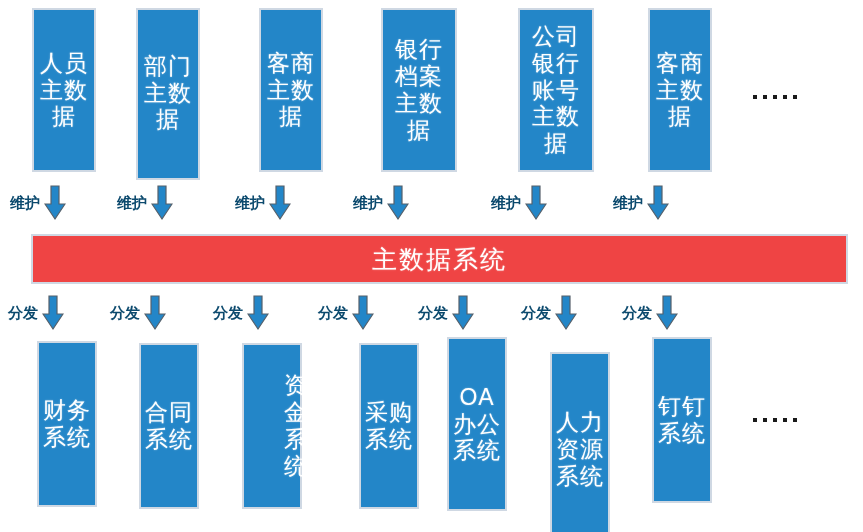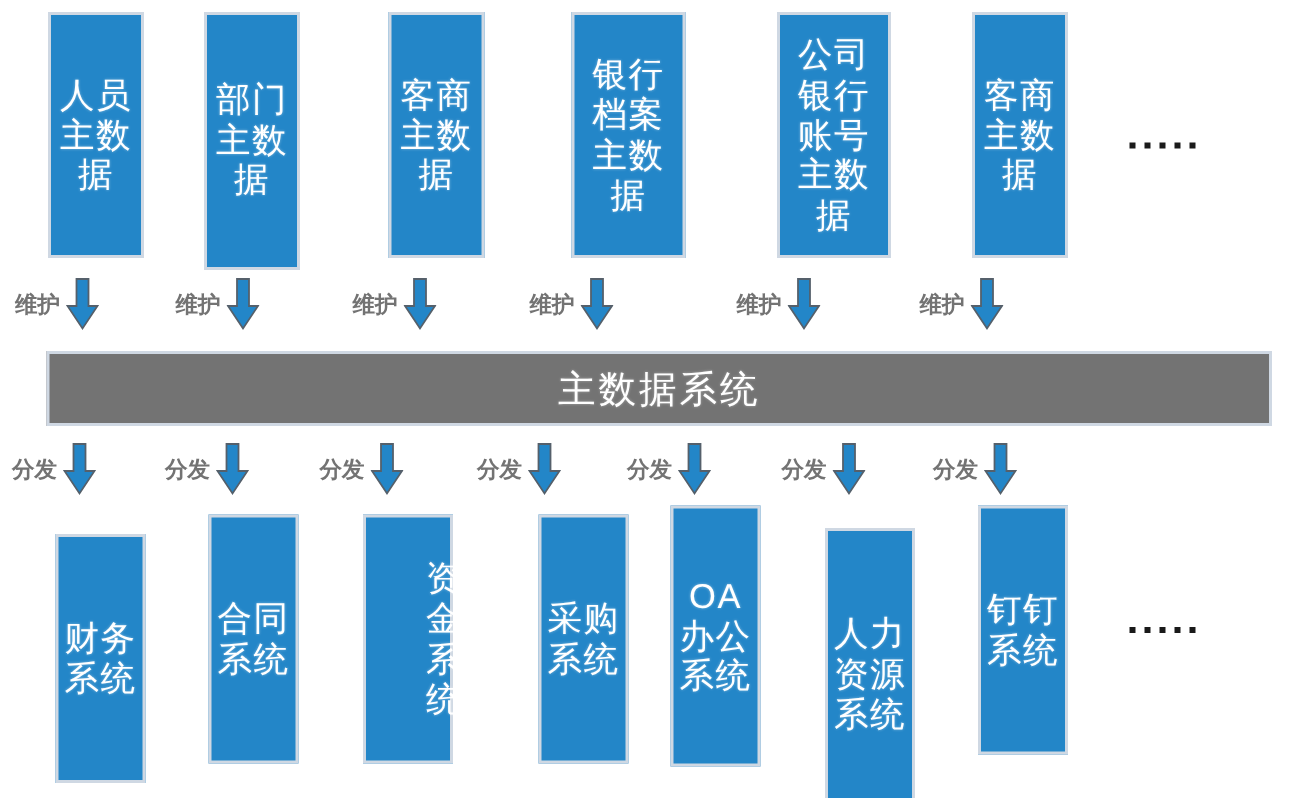--- a/index.html
+++ b/index.html
@@ -39,21 +39,21 @@
     display: block;
     width: 100%;
     padding: 0 2px;
     word-break: break-all;
   }
 
   
   #master-bar {
     position: absolute;
     box-sizing: border-box;
-    background: #737373;
+    background: #ef4444;
     border: 2px solid #cfd8e3;
     color: #ffffff;
     display: flex;
     align-items: center;
     justify-content: center;
     font-size: 25px;
     letter-spacing: 2px;
     text-shadow: 0 0 2px rgba(255,255,255,0.4);
     text-align: right;
   }
@@ -61,21 +61,21 @@
   
   .arrow-group {
     position: absolute;
     display: flex;
     align-items: center;
     gap: 4px;
     white-space: nowrap;
   }
   .arrow-label {
     font-size: 15px;
-    color: #737373;
+    color: #0c4a6e;
     font-weight: 700;
     letter-spacing: 0px;
   }
   .arrow-icon {
     display: block;
     width: 22px;
     height: 36px;
   }
 
   
@@ -200,21 +200,21 @@
       </div>
       <div class="arrow-group" style="left: 622px; top: 295px;">
         <span class="arrow-label">分发</span>
         <svg class="arrow-icon" viewBox="0 0 22 36">
           <path d="M7 1 H15 V19 H21 L11 34 L1 19 H7 Z" fill="#2386c8" stroke="#55606b" stroke-width="1.2" stroke-linejoin="miter"></path>
         </svg>
       </div>
     </div>
 
   <div id="consumer-row">
-      <div class="vbox" style="left: 37px; top: 356px; width: 60px; height: 166px; font-size: 23px;">
+      <div class="vbox" style="left: 37px; top: 341px; width: 60px; height: 166px; font-size: 23px;">
         <span class="txt">财务系统</span>
       </div>
       <div class="vbox" style="left: 139px; top: 343px; width: 60px; height: 166px; font-size: 23px;">
         <span class="txt">合同系统</span>
       </div>
       <div class="vbox" style="left: 242px; top: 343px; width: 60px; height: 166px; font-size: 23px; padding-left: 40px;">
         <span class="txt">资金系统</span>
       </div>
       <div class="vbox" style="left: 345px; top: 343px; width: 60px; height: 166px; font-size: 23px; margin-left: 14px;">
         <span class="txt">采购系统</span>

